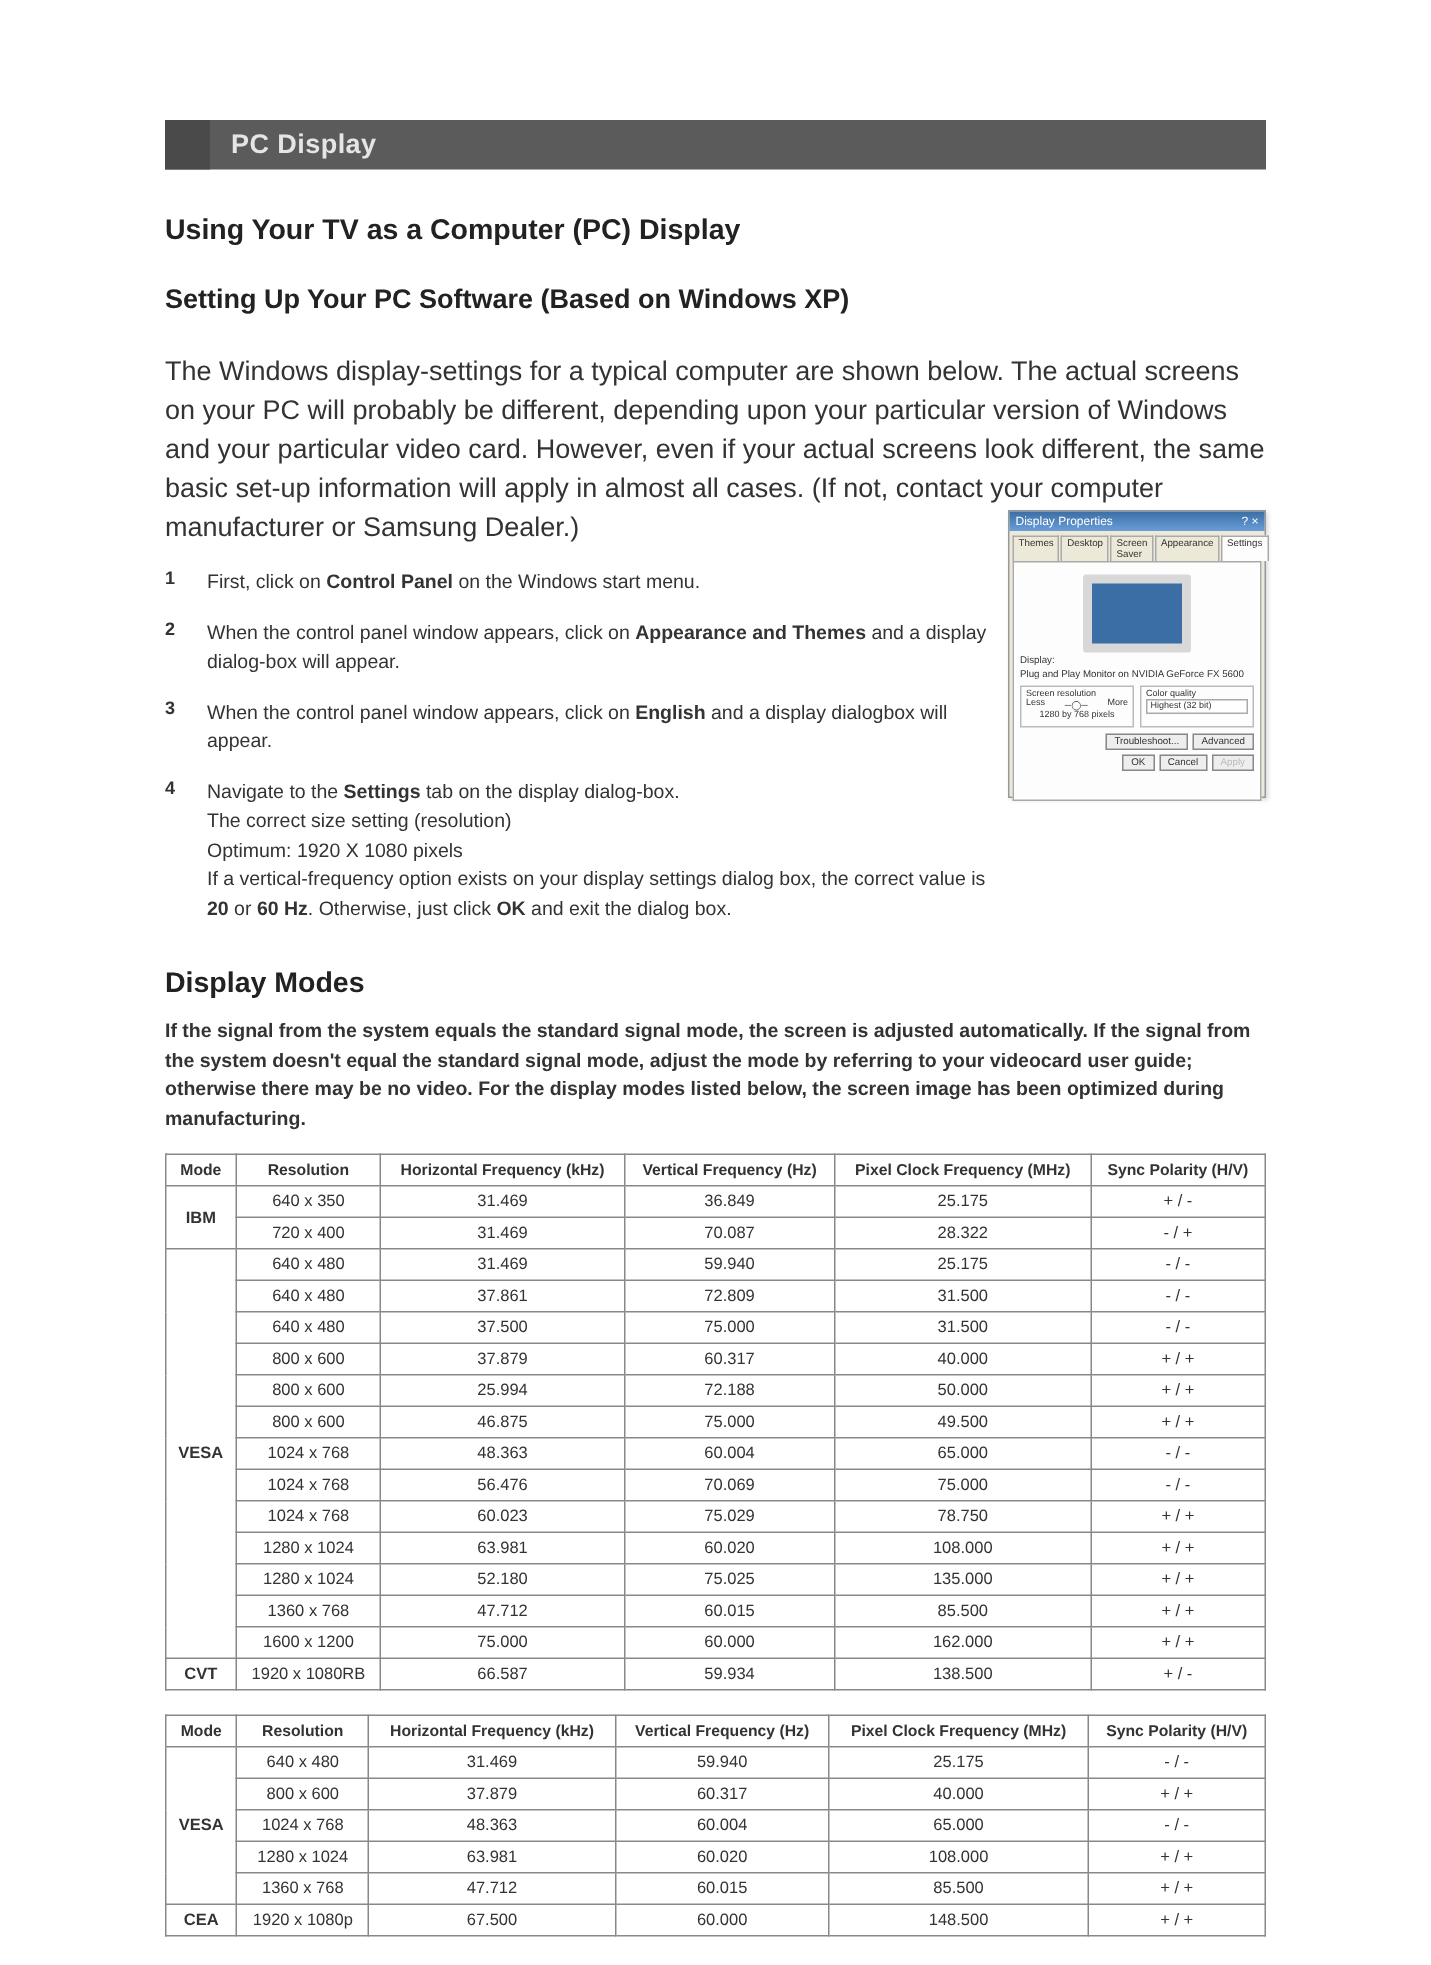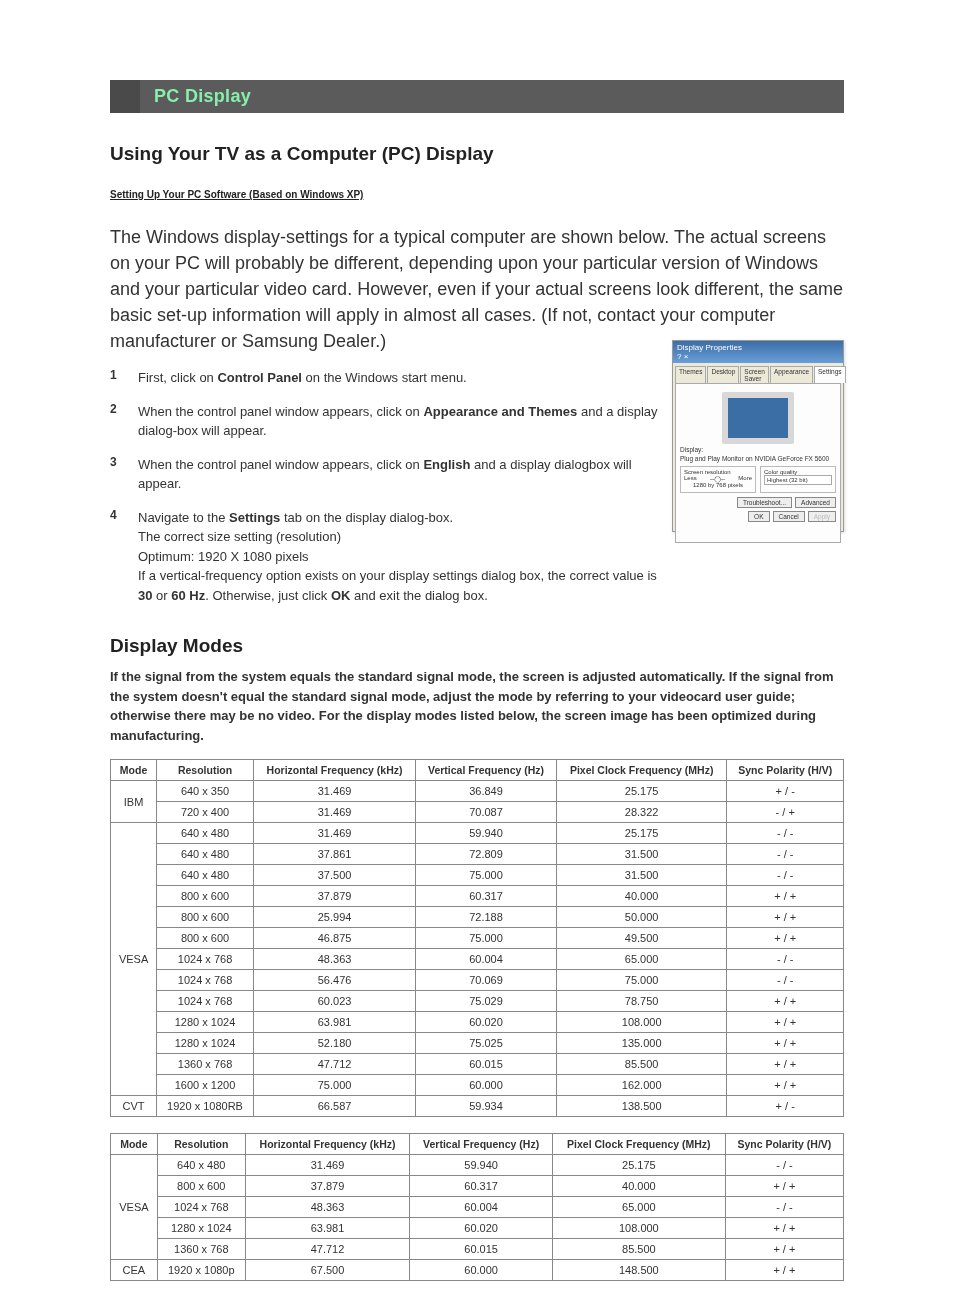--- a/index.html
+++ b/index.html
@@ -6,39 +6,38 @@
     font-family: Arial, Helvetica, sans-serif;
     font-size: 12px;
     color: #333;
     background: #fff;
     margin: 0;
     padding: 40px 50px 30px 50px;
     width: 854px;
   }
   .section-banner {
     background: #5b5b5b;
-    color: #86efac;
+    color: #e5e5e5;
     font-weight: bold;
     font-size: 18px;
     padding: 6px 14px;
     margin-top: 40px;
     border-left: 30px solid #4a4a4a;
     letter-spacing: .3px;
   }
   .content { margin: 0 60px; position: relative; }
   h2.title {
     font-size: 19px;
     font-weight: bold;
     margin: 30px 0 10px 0;
     color: #222;
   }
   h3.subtitle {
-    font-size: 10px;
+    font-size: 18px;
     font-weight: bold;
-    text-decoration: underline;
     margin: 24px 0;
     color: #222;
   }
   p.body-text, div.body-text {
     line-height: 1.45;
     margin: 4px 0 14px 0;
     font-size: 18px;
     color: #333;
   }
   .steps { margin-top: 8px; }
@@ -50,21 +49,21 @@
     position: absolute;
     right: 0;
     top: 260px;
     width: 170px;
     height: 190px;
     border: 1px solid #999;
     font-size: 8px;
     background: #ece9d8;
     box-shadow: 1px 1px 3px rgba(0,0,0,.15);
   }
-  .dialog-thumb .titlebar { background: linear-gradient(#3b6ea5,#6a9ed8); color:#fff; padding:2px 4px; font-size:8px; display:flex; justify-content:space-between;flex-direction:column; }
+  .dialog-thumb .titlebar { background: linear-gradient(#3b6ea5,#6a9ed8); color:#fff; padding:2px 4px; font-size:8px; display:flex; justify-content:space-between; }
   .dialog-thumb .tabs { display:flex; gap:1px; margin:3px 2px 0 2px; font-size:6.5px; }
   .dialog-thumb .tab { background:#ece9d8; border:1px solid #aaa; border-bottom:none; padding:1px 3px; }
   .dialog-thumb .tab.active { background:#fdfdfd; }
   .dialog-thumb .panel { background:#fdfdfd; border:1px solid #aaa; margin:0 2px 2px 2px; padding:4px; height:150px; position:relative; }
   .dialog-thumb .monitor { width:60px; height:40px; background:#3a6ea5; margin:4px auto 2px auto; border:6px solid #d8d8d8; border-radius:2px; }
   .dialog-thumb .label-sml { font-size:6.5px; color:#333; margin:2px 0; }
   .dialog-thumb .slider-row { display:flex; gap:4px; margin-top:4px; }
   .dialog-thumb .group { border:1px solid #bbb; padding:2px 3px 4px 3px; font-size:6px; flex:1; }
   .dialog-thumb .btnrow { display:flex; gap:3px; justify-content:flex-end; margin-top:4px; }
   .dialog-thumb .btn { border:1px solid #888; background:#eee; font-size:6.5px; padding:1px 5px; }
@@ -76,21 +75,21 @@
     font-size: 11px;
     margin-bottom: 16px;
   }
   table.modes th, table.modes td {
     border: 1px solid #888;
     padding: 4px 6px;
     text-align: center;
     vertical-align: middle;
   }
   table.modes th { font-weight: bold; background:#fff; font-size:10.5px; }
-  table.modes td.mode-cell { font-weight: normal; text-align: center; }
+  table.modes td.mode-cell { font-weight: bold; text-align: center; }
   .page-badge {
     display:block;
     margin: 30px auto 10px auto;
     width: 110px;
     text-align:center;
     background:#d6d3ce;
     border-radius: 10px;
     font-size: 10.5px;
     font-weight: bold;
     color:#333;
@@ -136,21 +135,21 @@
       <div class="step-body">
         <span>When the control panel window appears, click on </span><span class="b">English</span><span> and a display dialogbox will appear.</span>
       </div>
     </div>
     <div class="step">
       <div class="step-num">4</div>
       <div class="step-body">
         <span>Navigate to the </span><span class="b">Settings</span><span> tab on the display dialog-box.</span><br>
         <span>The correct size setting (resolution)</span><br>
         <span>Optimum: 1920 X 1080 pixels</span><br>
-        <span>If a vertical-frequency option exists on your display settings dialog box, the correct value is </span><span class="b">30</span><span> or </span><span class="b">60 Hz</span><span>. Otherwise, just click </span><span class="b">OK</span><span> and exit the dialog box.</span>
+        <span>If a vertical-frequency option exists on your display settings dialog box, the correct value is </span><span class="b">20</span><span> or </span><span class="b">60 Hz</span><span>. Otherwise, just click </span><span class="b">OK</span><span> and exit the dialog box.</span>
       </div>
     </div>
   </div>
 
   <div class="dialog-thumb">
     <div class="titlebar">
       <span>Display Properties</span>
       <span>? ×</span>
     </div>
     <div class="tabs">

